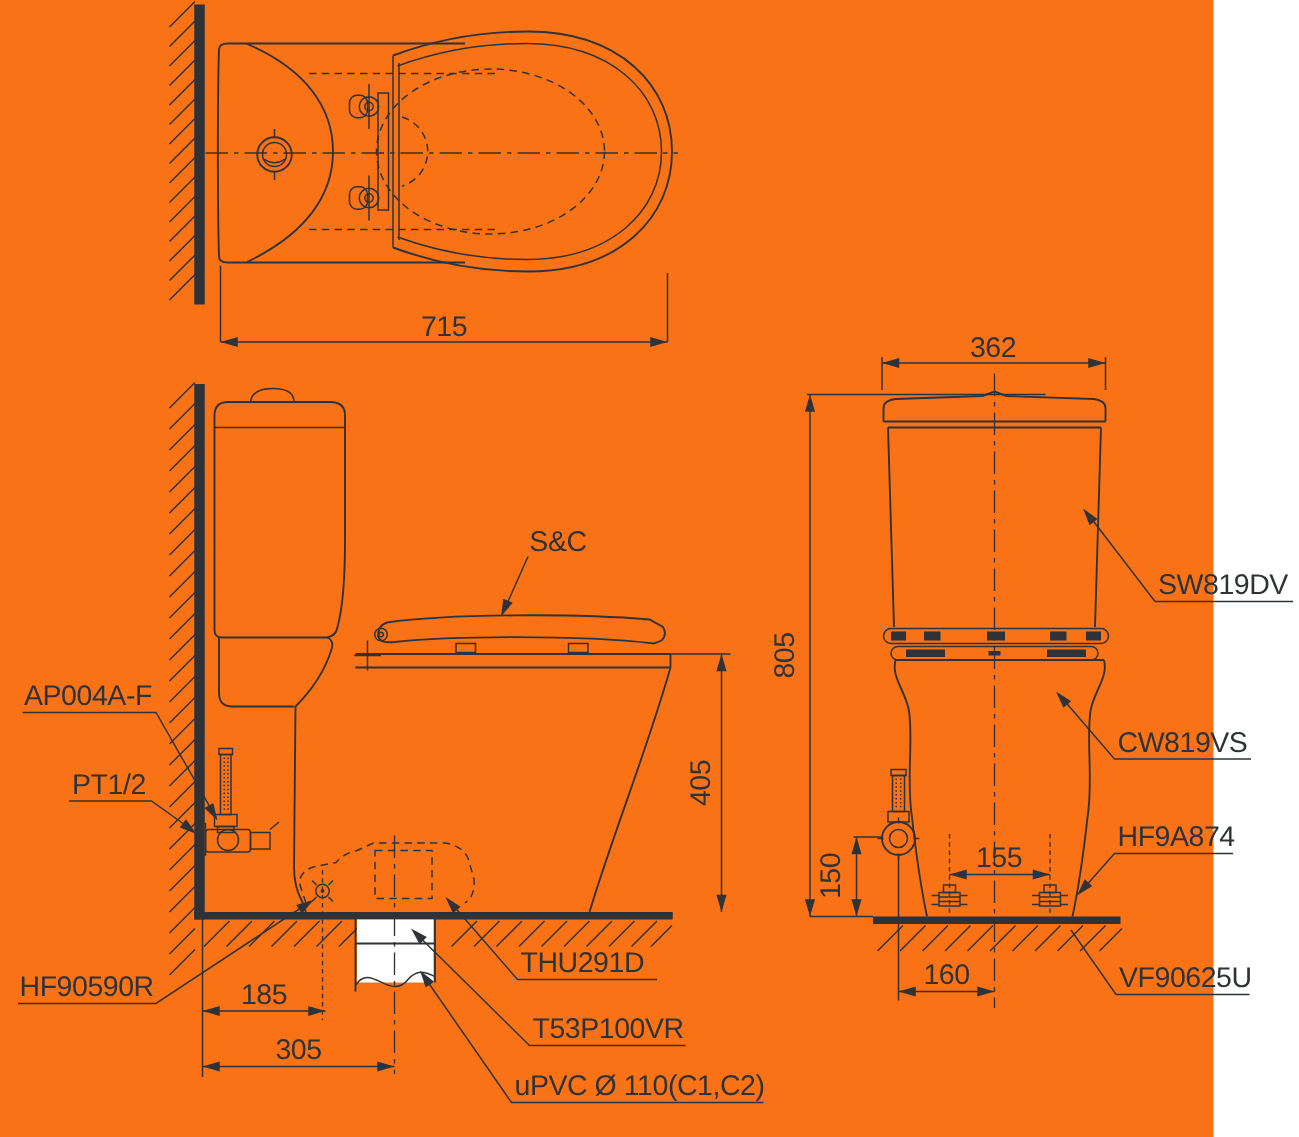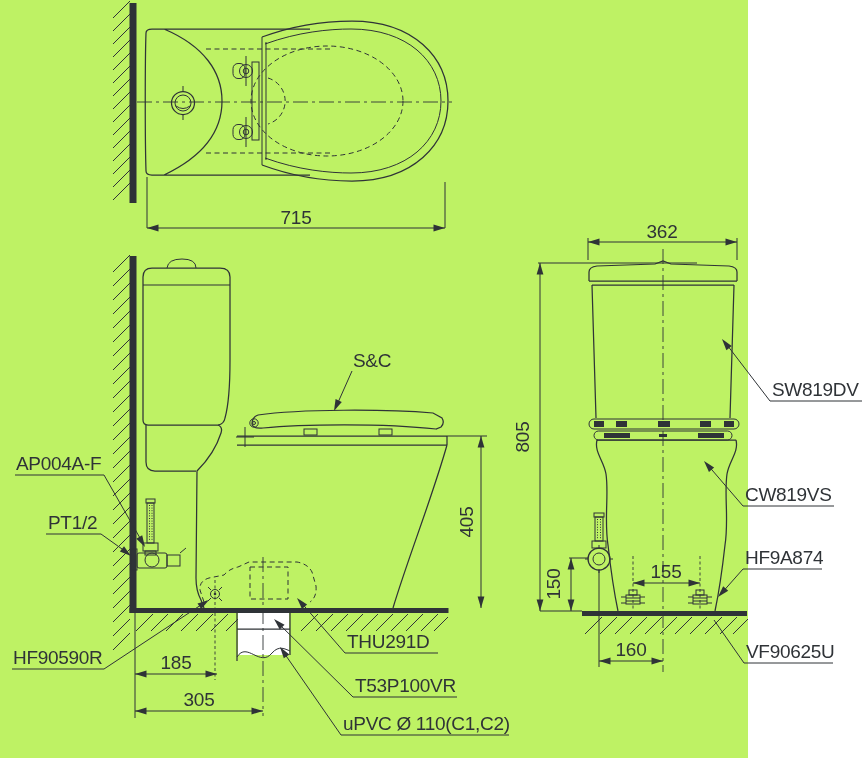--- a/index.html
+++ b/index.html
@@ -1,16 +1,16 @@
 <!DOCTYPE html>
 <html><head>
 <meta charset="utf-8">
 <style>
   html,body{margin:0;padding:0;background:#ffffff;}
-  .stage{width:748px;height:758px;position:relative;background:#bef264;}
+  .stage{width:809px;height:758px;position:relative;background:#f97316;}
   svg{display:block;}
   svg text{font-family:"Liberation Sans","DejaVu Sans",sans-serif;font-size:19px;fill:#2f3337;letter-spacing:-0.3px;}
   .ink{stroke:#2f3337;fill:none;stroke-width:1.25;}
   .fine{stroke:#2f3337;fill:none;stroke-width:1;}
   .thick{fill:#2f3337;stroke:none;}
   .hatch{stroke:#2f3337;fill:none;stroke-width:1;}
   .dim{stroke:#2f3337;fill:none;stroke-width:1;}
   .dashed{stroke:#2f3337;fill:none;stroke-width:1;stroke-dasharray:5 3.5;}
   .dashfine{stroke:#2f3337;fill:none;stroke-width:0.9;stroke-dasharray:3 2.5;}
   .cline{stroke:#2f3337;fill:none;stroke-width:0.9;stroke-dasharray:15 4 3 4;}

